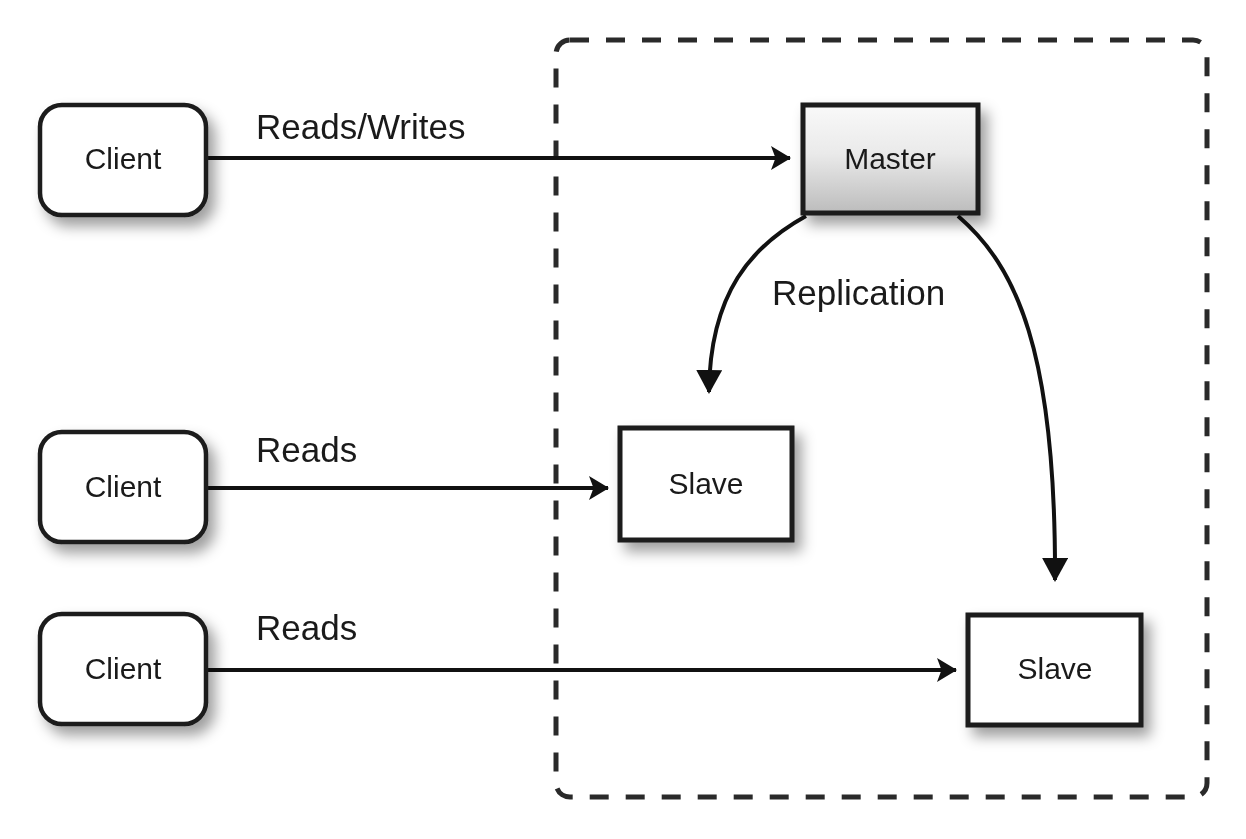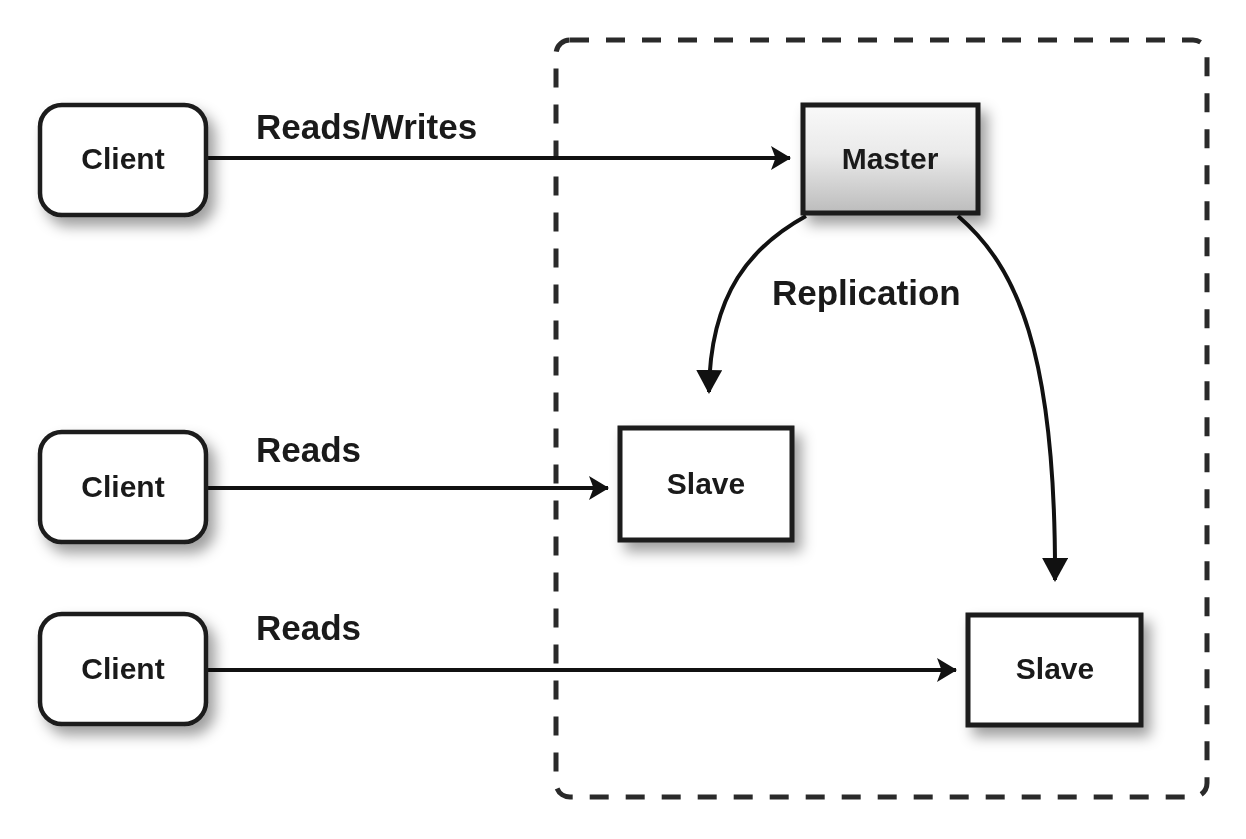--- a/index.html
+++ b/index.html
@@ -9,21 +9,20 @@
   }
   body {
     font-family: "Liberation Sans", sans-serif;
   }
   #canvas {
     position: relative;
     width: 1246px;
     height: 839px;
     background: #ffffff;
     overflow: hidden;
-    font-weight: bold;
   }
   #diagram-svg {
     position: absolute;
     left: 0;
     top: 0;
     width: 1246px;
     height: 839px;
   }
   .node-label {
     font-family: "Liberation Sans", sans-serif;

